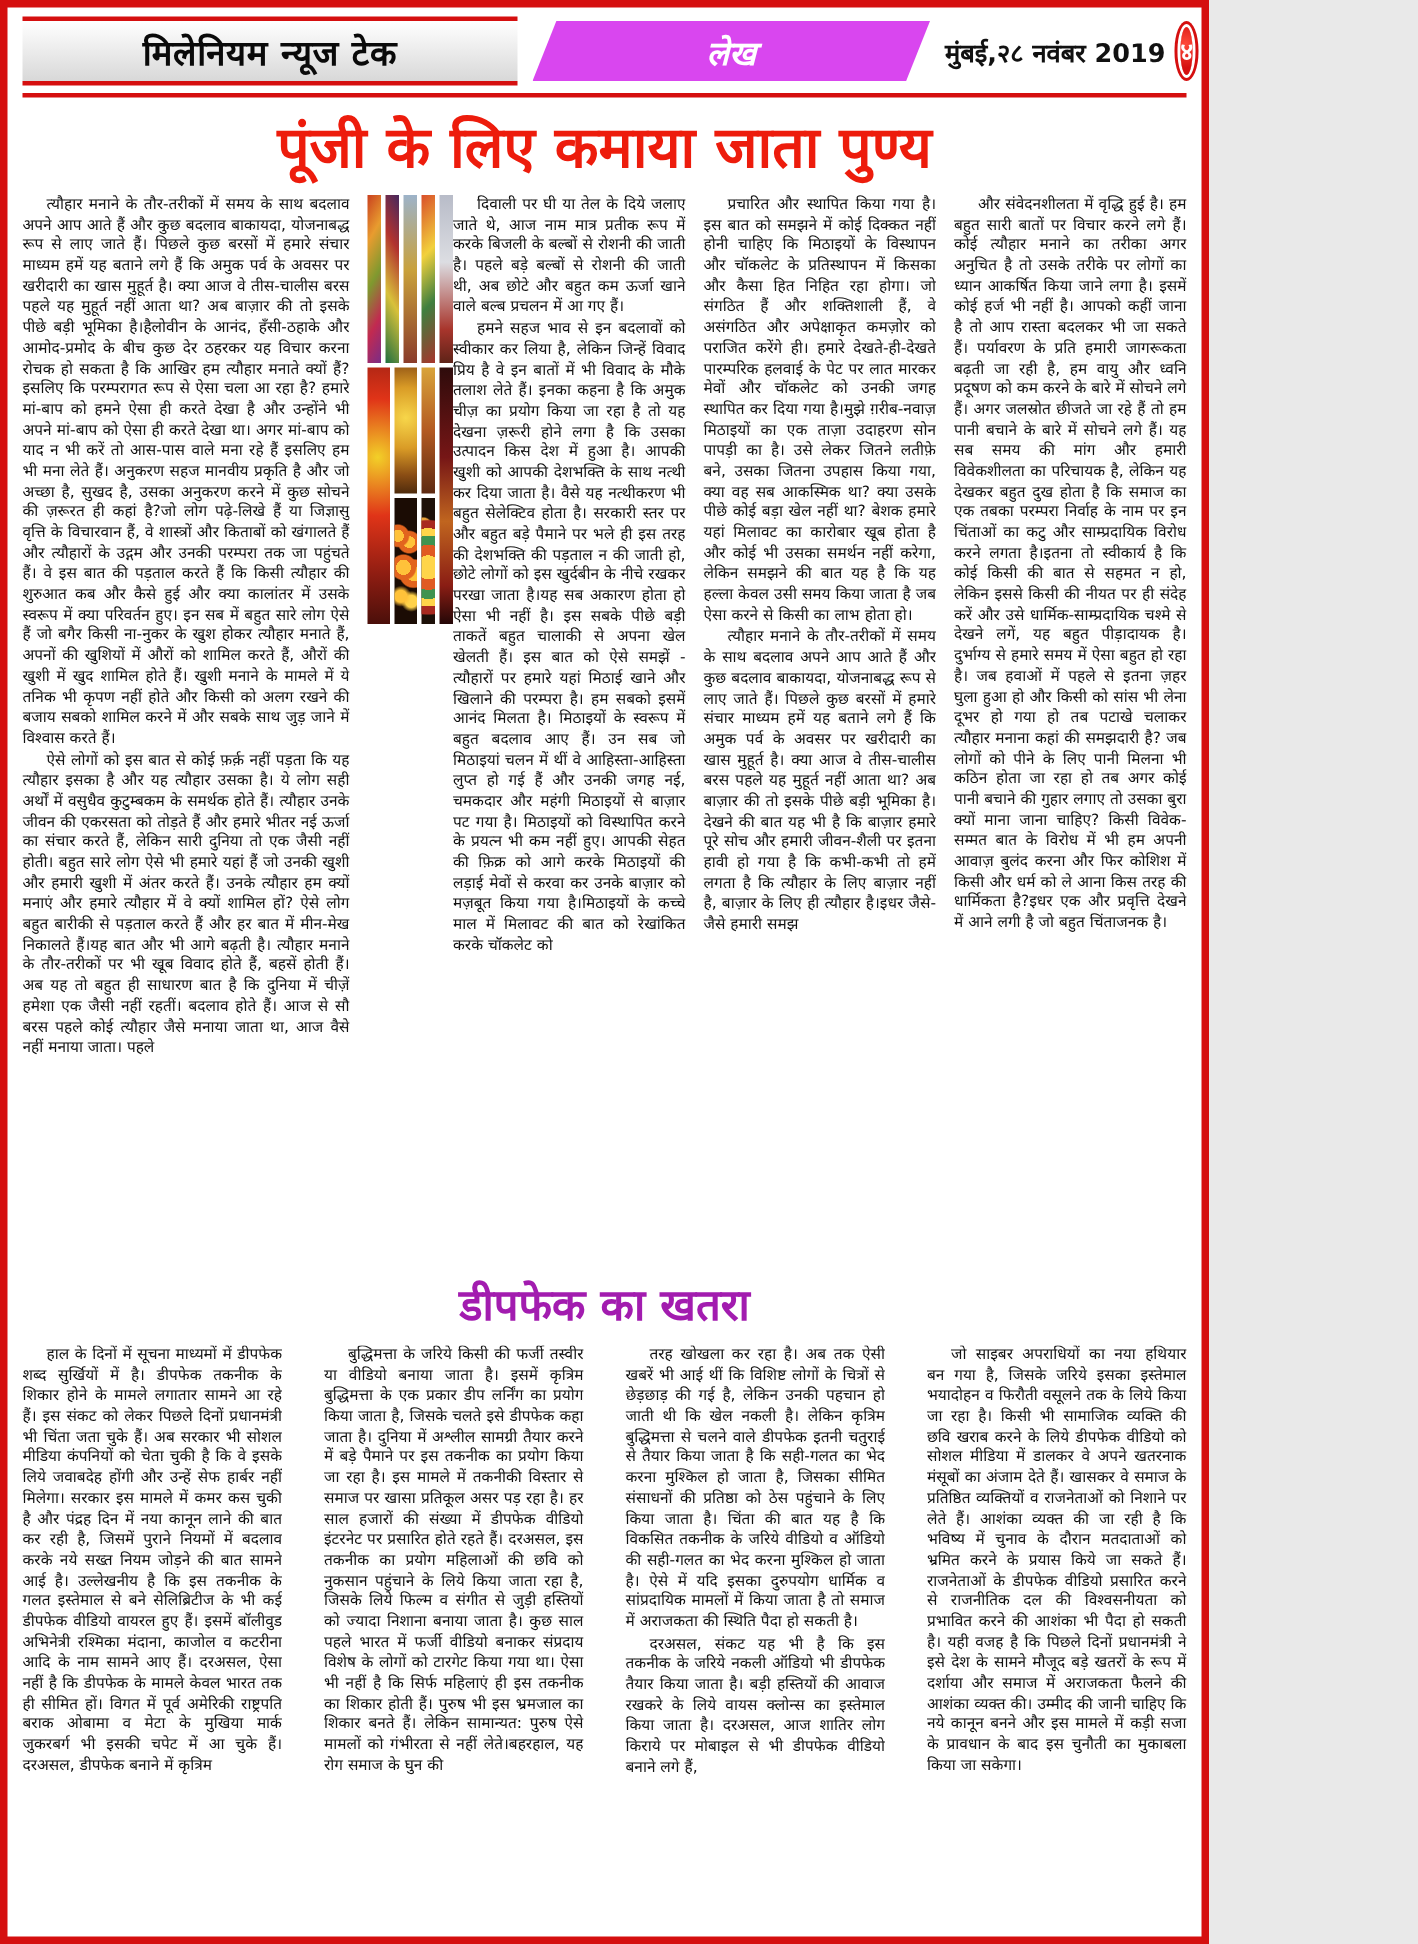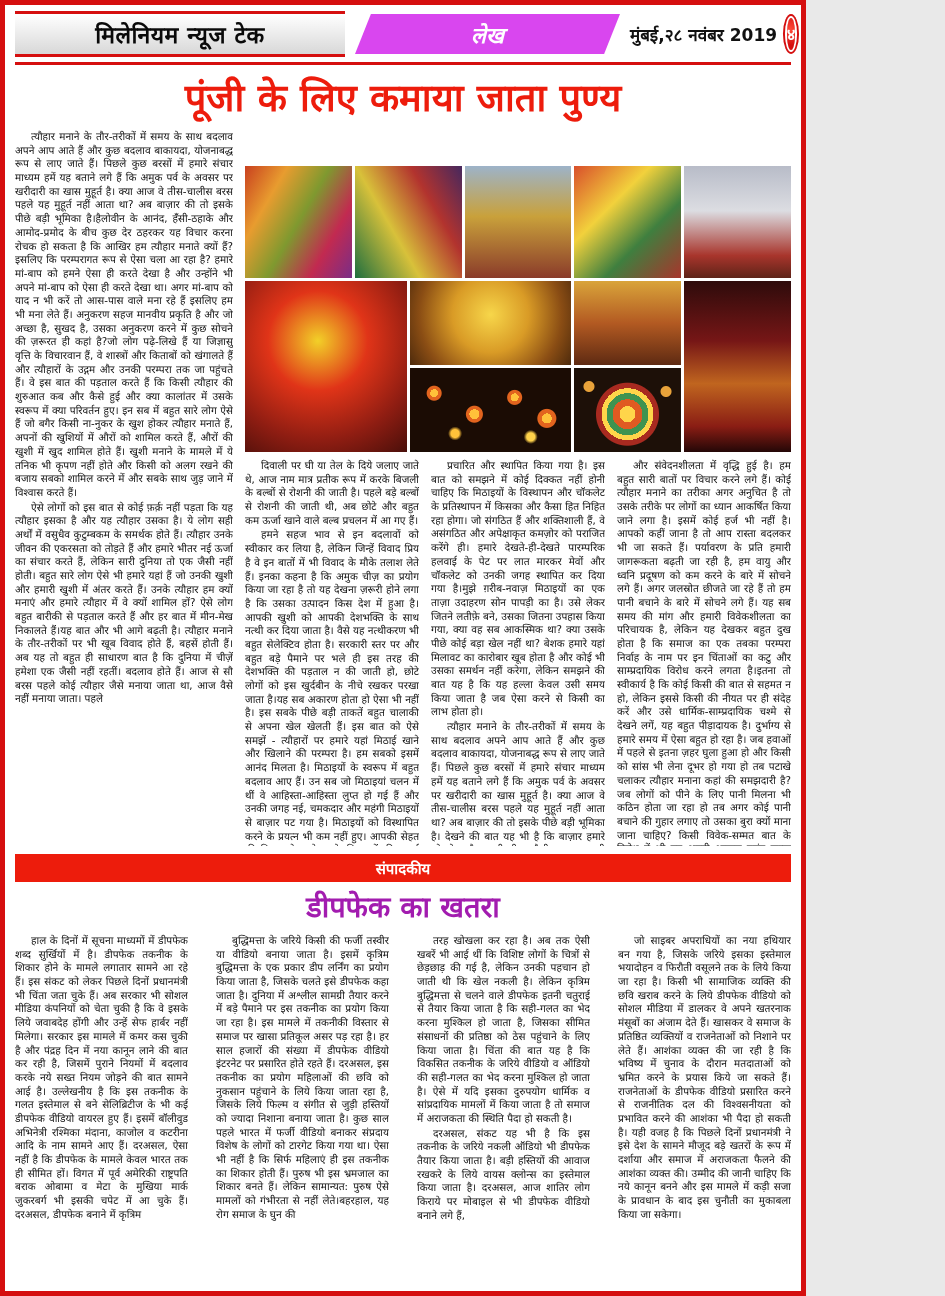--- a/index.html
+++ b/index.html
@@ -50,21 +50,21 @@
   
   .headline {
     color: #ed1c0c; text-align: center;
     font-size: 38px; font-weight: bold;
     margin: 5px 0 8px;
   }
   .main-content { display: flex; gap: 12px; height: 716px; overflow: hidden; }
   .col { font-size: 10.3px; line-height: 1.33; text-align: justify; overflow: hidden; }
   .col p { text-indent: 16px; margin-bottom: 1px; }
   .col-first { flex: 0 0 218px; }
-  .main-right { flex: 1; display: flex; flex-direction: column; min-width: 0; margin-top: 36px; }
+  .main-right { flex: 1; display: flex; flex-direction: row; min-width: 0; }
   .collage {
     display: grid; flex: 0 0 auto;
     grid-template-columns: repeat(20, 1fr);
     grid-template-rows: 112px 84px 84px;
     gap: 3px; margin-bottom: 7px;
   }
   .ph { position: relative; overflow: hidden; }
   .ph-dancers { grid-column: 1/5;  grid-row: 1; background: linear-gradient(120deg,#c9401f 0%,#e89c2f 25%,#7f992f 50%,#c22a50 75%,#7a2d87 100%); }
   .ph-folk    { grid-column: 5/9;  grid-row: 1; background: linear-gradient(60deg,#1f6f3f 0%,#d8c13a 38%,#b2332e 70%,#46285e 100%); }
   .ph-crowd   { grid-column: 9/13; grid-row: 1; background: linear-gradient(180deg,#9db3c9 0%,#c9a13b 45%,#8a3b2a 100%); }
@@ -146,21 +146,20 @@
           <p>प्रचारित और स्थापित किया गया है। इस बात को समझने में कोई दिक्कत नहीं होनी चाहिए कि मिठाइयों के विस्थापन और चॉकलेट के प्रतिस्थापन में किसका और कैसा हित निहित रहा होगा। जो संगठित हैं और शक्तिशाली हैं, वे असंगठित और अपेक्षाकृत कमज़ोर को पराजित करेंगे ही। हमारे देखते-ही-देखते पारम्परिक हलवाई के पेट पर लात मारकर मेवों और चॉकलेट को उनकी जगह स्थापित कर दिया गया है।मुझे ग़रीब-नवाज़ मिठाइयों का एक ताज़ा उदाहरण सोन पापड़ी का है। उसे लेकर जितने लतीफ़े बने, उसका जितना उपहास किया गया, क्या वह सब आकस्मिक था? क्या उसके पीछे कोई बड़ा खेल नहीं था? बेशक हमारे यहां मिलावट का कारोबार खूब होता है और कोई भी उसका समर्थन नहीं करेगा, लेकिन समझने की बात यह है कि यह हल्ला केवल उसी समय किया जाता है जब ऐसा करने से किसी का लाभ होता हो।</p>
           <p>त्यौहार मनाने के तौर-तरीकों में समय के साथ बदलाव अपने आप आते हैं और कुछ बदलाव बाकायदा, योजनाबद्ध रूप से लाए जाते हैं। पिछले कुछ बरसों में हमारे संचार माध्यम हमें यह बताने लगे हैं कि अमुक पर्व के अवसर पर खरीदारी का खास मुहूर्त है। क्या आज वे तीस-चालीस बरस पहले यह मुहूर्त नहीं आता था? अब बाज़ार की तो इसके पीछे बड़ी भूमिका है। देखने की बात यह भी है कि बाज़ार हमारे पूरे सोच और हमारी जीवन-शैली पर इतना हावी हो गया है कि कभी-कभी तो हमें लगता है कि त्यौहार के लिए बाज़ार नहीं है, बाज़ार के लिए ही त्यौहार है।इधर जैसे-जैसे हमारी समझ</p>
         </div>
         <div class="col">
           <p>और संवेदनशीलता में वृद्धि हुई है। हम बहुत सारी बातों पर विचार करने लगे हैं। कोई त्यौहार मनाने का तरीका अगर अनुचित है तो उसके तरीके पर लोगों का ध्यान आकर्षित किया जाने लगा है। इसमें कोई हर्ज भी नहीं है। आपको कहीं जाना है तो आप रास्ता बदलकर भी जा सकते हैं। पर्यावरण के प्रति हमारी जागरूकता बढ़ती जा रही है, हम वायु और ध्वनि प्रदूषण को कम करने के बारे में सोचने लगे हैं। अगर जलस्रोत छीजते जा रहे हैं तो हम पानी बचाने के बारे में सोचने लगे हैं। यह सब समय की मांग और हमारी विवेकशीलता का परिचायक है, लेकिन यह देखकर बहुत दुख होता है कि समाज का एक तबका परम्परा निर्वाह के नाम पर इन चिंताओं का कटु और साम्प्रदायिक विरोध करने लगता है।इतना तो स्वीकार्य है कि कोई किसी की बात से सहमत न हो, लेकिन इससे किसी की नीयत पर ही संदेह करें और उसे धार्मिक-साम्प्रदायिक चश्मे से देखने लगें, यह बहुत पीड़ादायक है। दुर्भाग्य से हमारे समय में ऐसा बहुत हो रहा है। जब हवाओं में पहले से इतना ज़हर घुला हुआ हो और किसी को सांस भी लेना दूभर हो गया हो तब पटाखे चलाकर त्यौहार मनाना कहां की समझदारी है? जब लोगों को पीने के लिए पानी मिलना भी कठिन होता जा रहा हो तब अगर कोई पानी बचाने की गुहार लगाए तो उसका बुरा क्यों माना जाना चाहिए? किसी विवेक-सम्मत बात के विरोध में भी हम अपनी आवाज़ बुलंद करना और फिर कोशिश में किसी और धर्म को ले आना किस तरह की धार्मिकता है?इधर एक और प्रवृत्ति देखने में आने लगी है जो बहुत चिंताजनक है।</p>
         </div>
       </div>
     </div>
   </div>
 
-  <div class="edit-banner">संपादकीय</div>
   <h2 class="edit-headline">डीपफेक का खतरा</h2>
 
   <div class="edit-cols">
     <div class="col">
       <p>हाल के दिनों में सूचना माध्यमों में डीपफेक शब्द सुर्खियों में है। डीपफेक तकनीक के शिकार होने के मामले लगातार सामने आ रहे हैं। इस संकट को लेकर पिछले दिनों प्रधानमंत्री भी चिंता जता चुके हैं। अब सरकार भी सोशल मीडिया कंपनियों को चेता चुकी है कि वे इसके लिये जवाबदेह होंगी और उन्हें सेफ हार्बर नहीं मिलेगा। सरकार इस मामले में कमर कस चुकी है और पंद्रह दिन में नया कानून लाने की बात कर रही है, जिसमें पुराने नियमों में बदलाव करके नये सख्त नियम जोड़ने की बात सामने आई है। उल्लेखनीय है कि इस तकनीक के गलत इस्तेमाल से बने सेलिब्रिटीज के भी कई डीपफेक वीडियो वायरल हुए हैं। इसमें बॉलीवुड अभिनेत्री रश्मिका मंदाना, काजोल व कटरीना आदि के नाम सामने आए हैं। दरअसल, ऐसा नहीं है कि डीपफेक के मामले केवल भारत तक ही सीमित हों। विगत में पूर्व अमेरिकी राष्ट्रपति बराक ओबामा व मेटा के मुखिया मार्क जुकरबर्ग भी इसकी चपेट में आ चुके हैं। दरअसल, डीपफेक बनाने में कृत्रिम</p>
     </div>
     <div class="col">
       <p>बुद्धिमत्ता के जरिये किसी की फर्जी तस्वीर या वीडियो बनाया जाता है। इसमें कृत्रिम बुद्धिमत्ता के एक प्रकार डीप लर्निंग का प्रयोग किया जाता है, जिसके चलते इसे डीपफेक कहा जाता है। दुनिया में अश्लील सामग्री तैयार करने में बड़े पैमाने पर इस तकनीक का प्रयोग किया जा रहा है। इस मामले में तकनीकी विस्तार से समाज पर खासा प्रतिकूल असर पड़ रहा है। हर साल हजारों की संख्या में डीपफेक वीडियो इंटरनेट पर प्रसारित होते रहते हैं। दरअसल, इस तकनीक का प्रयोग महिलाओं की छवि को नुकसान पहुंचाने के लिये किया जाता रहा है, जिसके लिये फिल्म व संगीत से जुड़ी हस्तियों को ज्यादा निशाना बनाया जाता है। कुछ साल पहले भारत में फर्जी वीडियो बनाकर संप्रदाय विशेष के लोगों को टारगेट किया गया था। ऐसा भी नहीं है कि सिर्फ महिलाएं ही इस तकनीक का शिकार होती हैं। पुरुष भी इस भ्रमजाल का शिकार बनते हैं। लेकिन सामान्यत: पुरुष ऐसे मामलों को गंभीरता से नहीं लेते।बहरहाल, यह रोग समाज के घुन की</p>
     </div>
     <div class="col">

